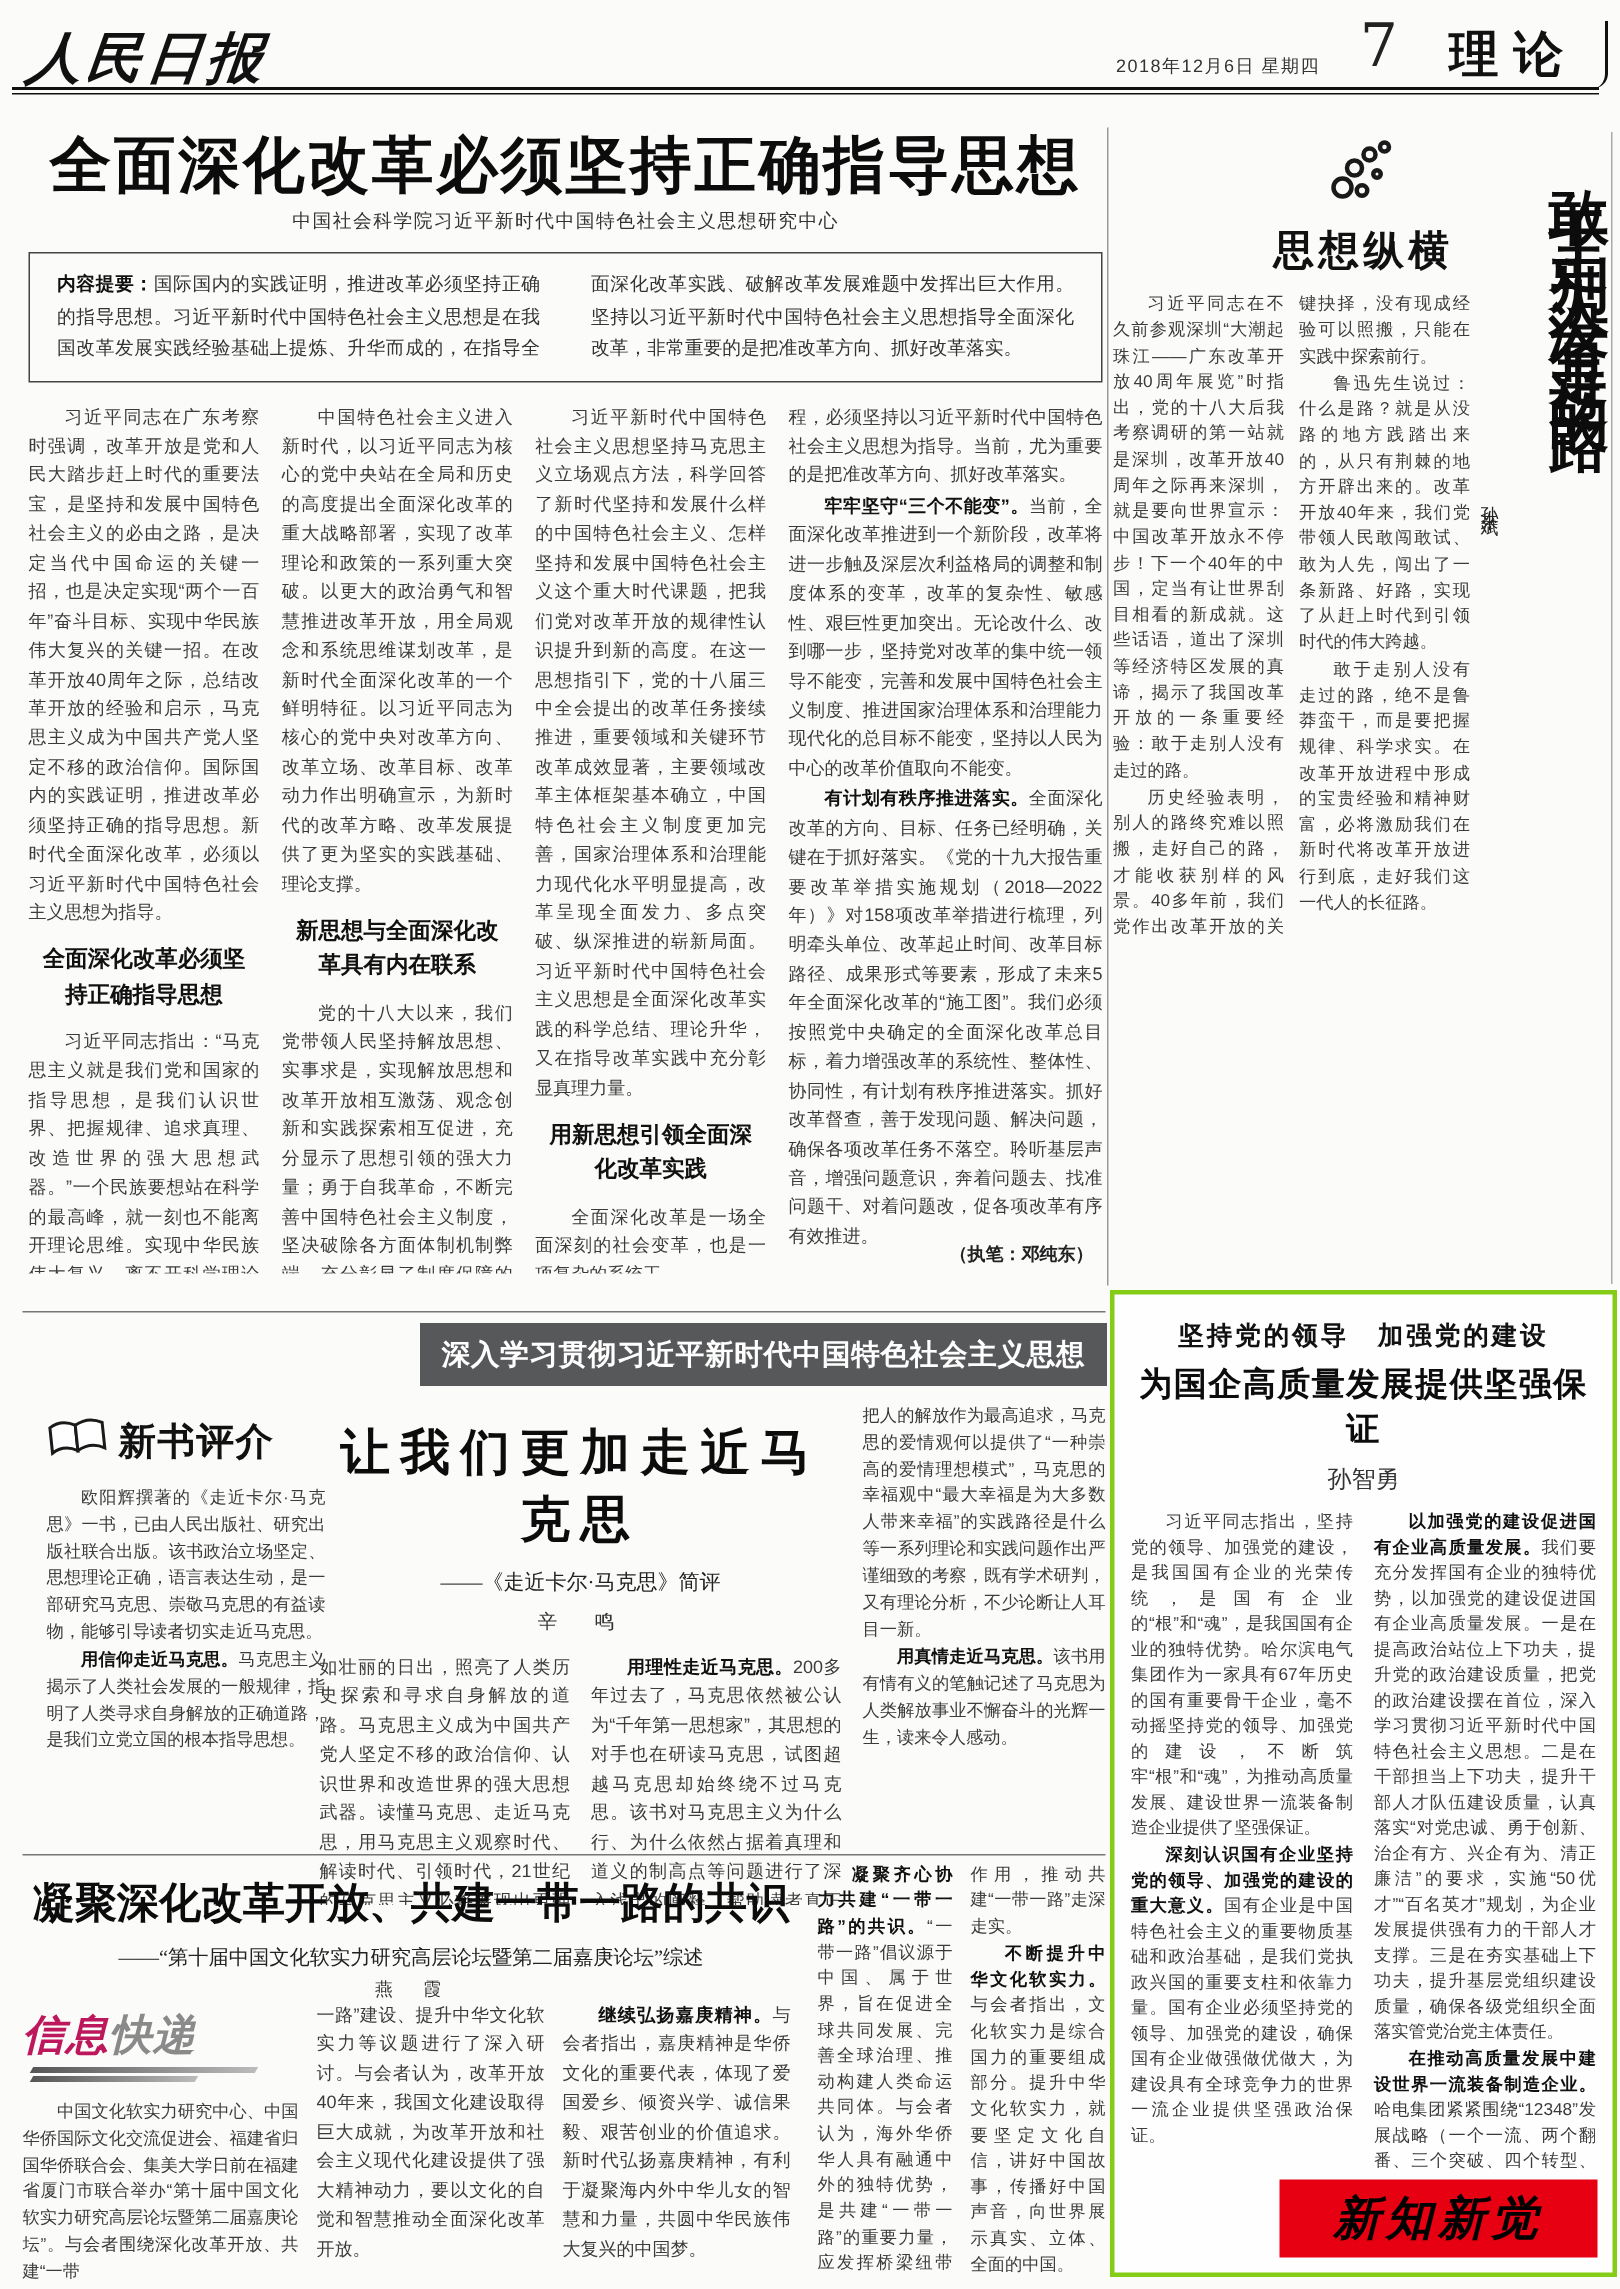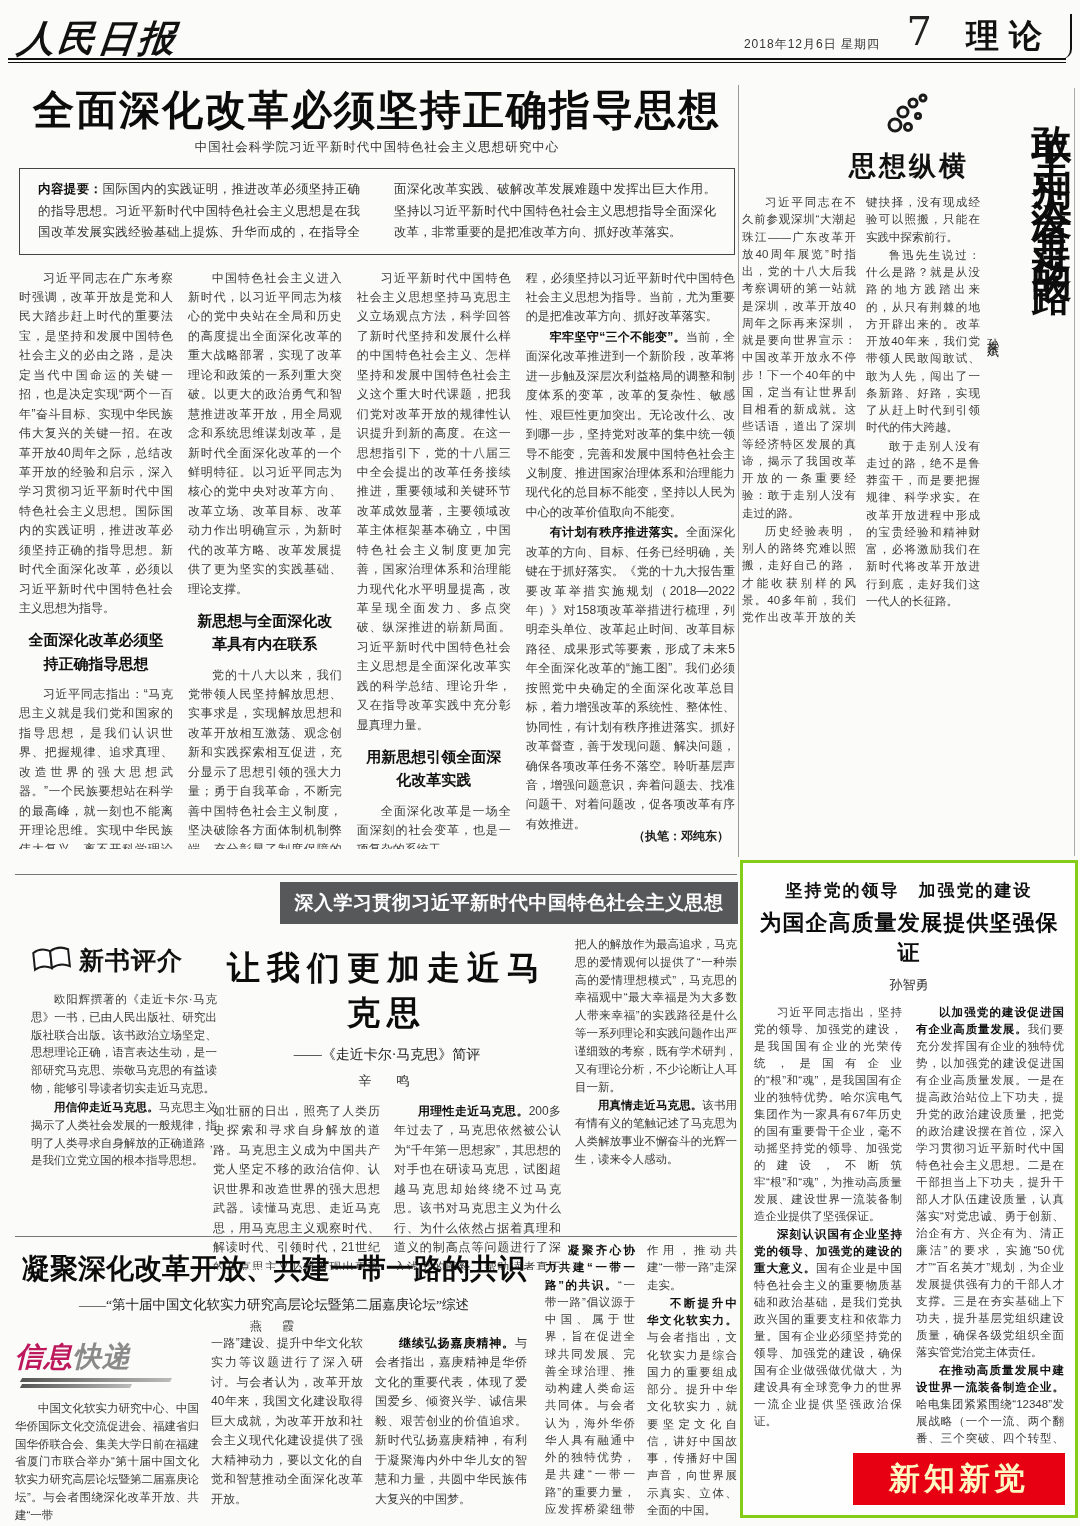--- a/index.html
+++ b/index.html
@@ -46,25 +46,25 @@
   
   .vline{width:1px;background:#999;}
   .hline{height:1px;background:#777;}
   
   #banner{left:280px;top:882px;width:458px;height:42px;background:#57585a;color:#fff;
     display:flex;align-items:center;justify-content:center;font-size:19px;font-weight:bold;letter-spacing:0.5px;}
   
   #redbox{left:740px;top:860px;width:338px;height:658px;border:3px solid #84cc16;background:#fefefe;box-sizing:border-box;padding:8px 11px;}
   #rb-kicker{text-align:center;font-size:17px;font-weight:900;letter-spacing:2px;margin:8px 0 6px;color:#111;}
   #rb-headline{text-align:center;font-size:22px;font-weight:900;letter-spacing:1px;margin:0 0 8px;color:#0c0c0c;}
-  #rb-author{text-align:center;font-size:13px;margin-bottom:10px;color:#333;}
+  #rb-author{text-align:center;font-size:16px;margin-bottom:10px;color:#333;}
   #rb-body{column-count:2;column-gap:14px;height:452px;overflow:hidden;}
   #rb-body p.b{font-size:11.5px;line-height:1.48;}
-  #xinzhi-logo{position:absolute;right:10px;bottom:10px;width:212px;height:52px;background:#e60012;color:#fef9c3;
-    display:flex;align-items:center;justify-content:center;font-size:31px;font-weight:900;letter-spacing:4px;}
+  #xinzhi-logo{position:absolute;right:10px;bottom:10px;width:212px;height:52px;background:#e60012;color:#000000;
+    display:flex;align-items:center;justify-content:center;font-size:31px;font-weight:900;font-style:italic;letter-spacing:4px;}
   
   #marx{left:15px;top:932px;width:722px;height:302px;}
   #bookrev{position:absolute;left:16px;top:6px;width:186px;height:296px;overflow:hidden;}
   #bookrev-logo{display:flex;align-items:center;gap:6px;margin:6px 0 14px;}
   #bookrev-logo .t{font-size:25px;font-weight:900;letter-spacing:1px;color:#111;}
   #bookrev p.b{font-size:11.5px;line-height:1.55;}
   #marx-center{position:absolute;left:198px;top:0;width:348px;height:302px;}
   #marx-headline{text-align:center;font-size:33px;font-weight:900;letter-spacing:7px;margin:14px 0 10px;color:#0c0c0c;font-family:"Liberation Serif",serif;}
   #marx-sub{text-align:center;font-size:14px;color:#222;margin-bottom:8px;font-family:"Liberation Serif",serif;}
   #marx-author{text-align:center;font-size:13px;letter-spacing:6px;margin-bottom:12px;color:#333;}
@@ -101,21 +101,21 @@
 <div class="abs" id="hdr-hook"></div>
 
 <div class="abs" id="main-article">
   <div id="main-headline">全面深化改革必须坚持正确指导思想</div>
   <div id="main-byline">中国社会科学院习近平新时代中国特色社会主义思想研究中心</div>
   <div id="abstract-box">
     <span class="abs-label">内容提要：</span><span>国际国内的实践证明，推进改革必须坚持正确的指导思想。习近平新时代中国特色社会主义思想是在我国改革发展实践经验基础上提炼、升华而成的，在指导全面深化改革实践、破解改革发展难题中发挥出巨大作用。坚持以习近平新时代中国特色社会主义思想指导全面深化改革，非常重要的是把准改革方向、抓好改革落实。</span>
   </div>
   <div id="main-cols">
     <div class="col">
-      <p class="b">习近平同志在广东考察时强调，改革开放是党和人民大踏步赶上时代的重要法宝，是坚持和发展中国特色社会主义的必由之路，是决定当代中国命运的关键一招，也是决定实现“两个一百年”奋斗目标、实现中华民族伟大复兴的关键一招。在改革开放40周年之际，总结改革开放的经验和启示，深入学习贯彻习近平新时代中国特色社会主义思想。国际国内的实践证明，推进改革必须坚持正确的指导思想。新时代全面深化改革，必须以习近平新时代中国特色社会主义思想为指导。</p>
+      <p class="b">习近平同志在广东考察时强调，改革开放是党和人民大踏步赶上时代的重要法宝，是坚持和发展中国特色社会主义的必由之路，是决定当代中国命运的关键一招，也是决定实现“两个一百年”奋斗目标、实现中华民族伟大复兴的关键一招。在改革开放40周年之际，总结改革开放的经验和启示，马克思主义成为中国共产党人坚定不移的政治信仰。国际国内的实践证明，推进改革必须坚持正确的指导思想。新时代全面深化改革，必须以习近平新时代中国特色社会主义思想为指导。</p>
       <div class="subhead">全面深化改革必须坚持正确指导思想</div>
       <p class="b">习近平同志指出：“马克思主义就是我们党和国家的指导思想，是我们认识世界、把握规律、追求真理、改造世界的强大思想武器。”一个民族要想站在科学的最高峰，就一刻也不能离开理论思维。实现中华民族伟大复兴，离不开科学理论的指引。90多年来，在我们党的奋斗历程中，改革发展取得的每一项成就，都离不开科学理论的指导。我们党之所以能够历经磨难而不衰、千锤百炼更坚强，一个重要原因就是始终把马克思主义基本原理同中国具体实际相结合，不断推进理论创新、进行理论创造。</p>
     </div>
     <div class="col">
       <p class="b">中国特色社会主义进入新时代，以习近平同志为核心的党中央站在全局和历史的高度提出全面深化改革的重大战略部署，实现了改革理论和政策的一系列重大突破。以更大的政治勇气和智慧推进改革开放，用全局观念和系统思维谋划改革，是新时代全面深化改革的一个鲜明特征。以习近平同志为核心的党中央对改革方向、改革立场、改革目标、改革动力作出明确宣示，为新时代的改革方略、改革发展提供了更为坚实的实践基础、理论支撑。</p>
       <div class="subhead">新思想与全面深化改革具有内在联系</div>
       <p class="b">党的十八大以来，我们党带领人民坚持解放思想、实事求是，实现解放思想和改革开放相互激荡、观念创新和实践探索相互促进，充分显示了思想引领的强大力量；勇于自我革命，不断完善中国特色社会主义制度，坚决破除各方面体制机制弊端，充分彰显了制度保障的强大力量。新时代全面深化改革与习近平新时代中国特色社会主义思想，就是在这样的实践中相互促进、共同发展的。</p>
     </div>
     <div class="col">
       <p class="b">习近平新时代中国特色社会主义思想坚持马克思主义立场观点方法，科学回答了新时代坚持和发展什么样的中国特色社会主义、怎样坚持和发展中国特色社会主义这个重大时代课题，把我们党对改革开放的规律性认识提升到新的高度。在这一思想指引下，党的十八届三中全会提出的改革任务接续推进，重要领域和关键环节改革成效显著，主要领域改革主体框架基本确立，中国特色社会主义制度更加完善，国家治理体系和治理能力现代化水平明显提高，改革呈现全面发力、多点突破、纵深推进的崭新局面。习近平新时代中国特色社会主义思想是全面深化改革实践的科学总结、理论升华，又在指导改革实践中充分彰显真理力量。</p>

